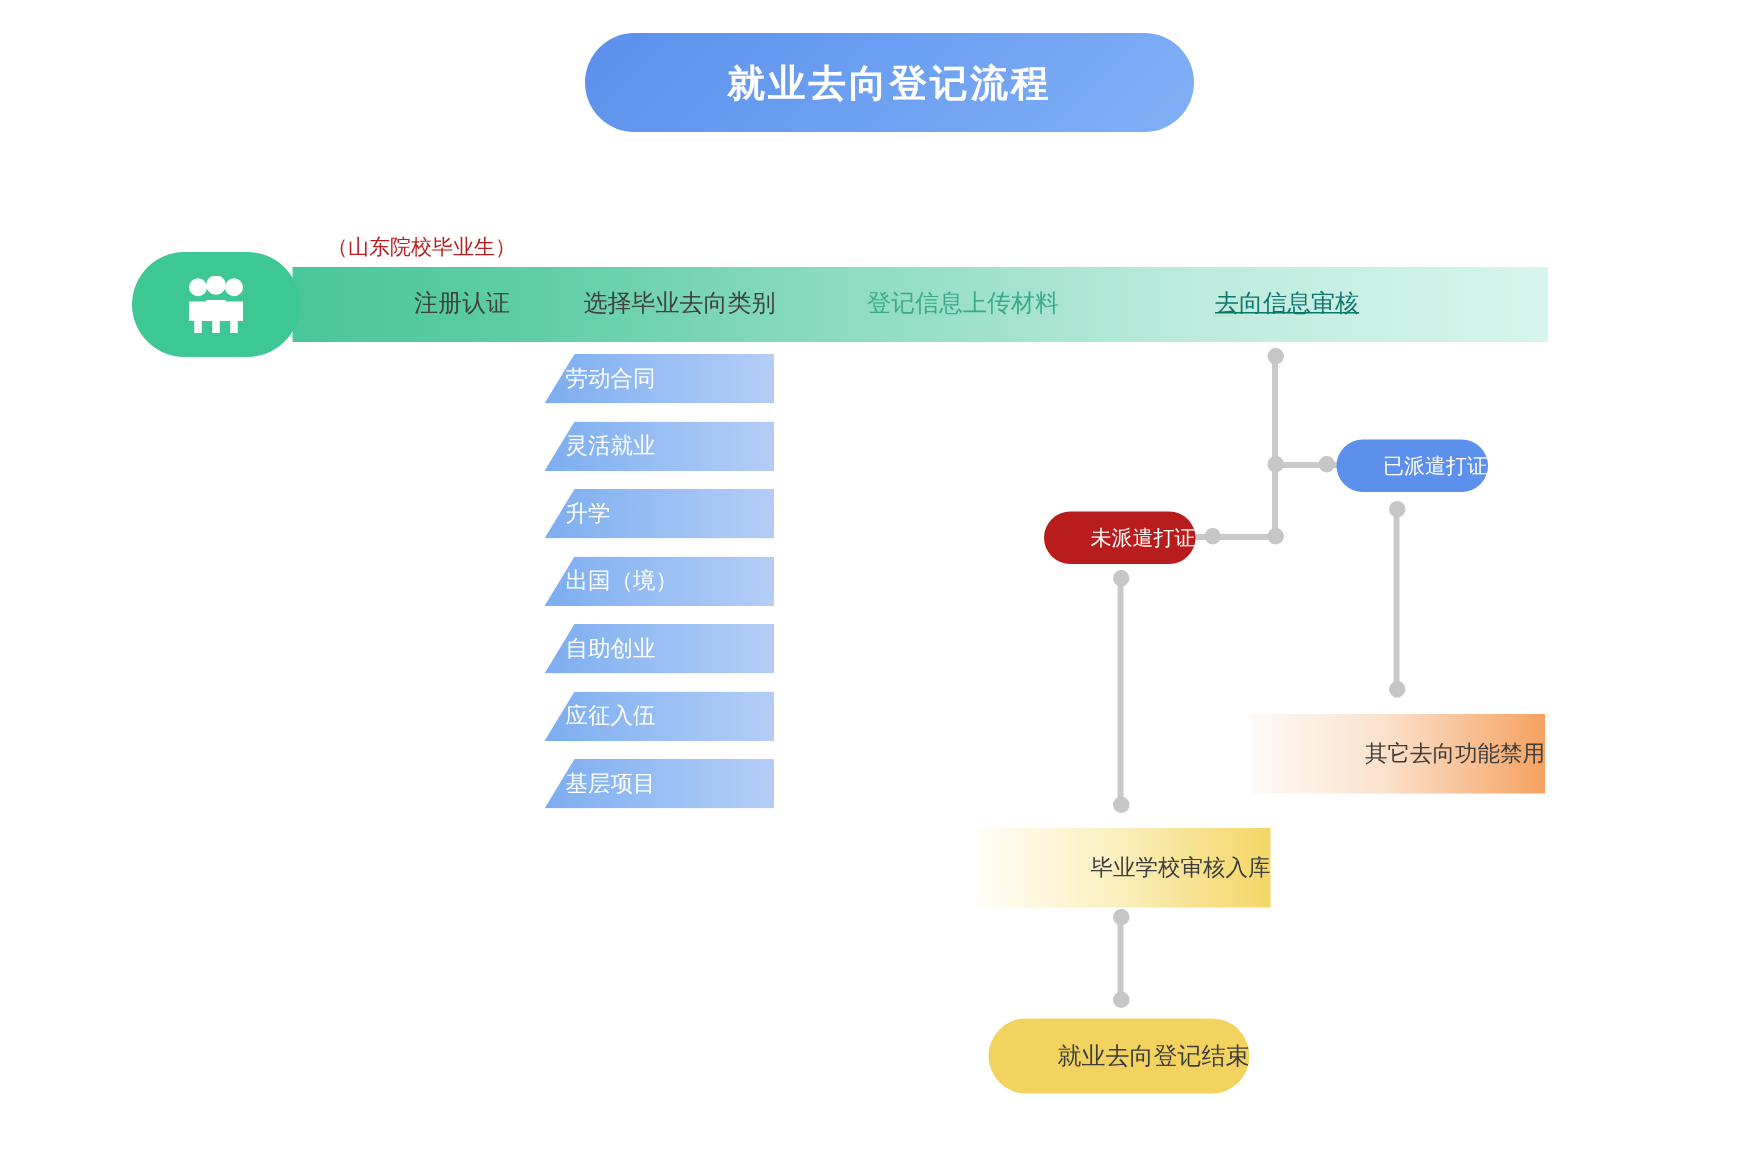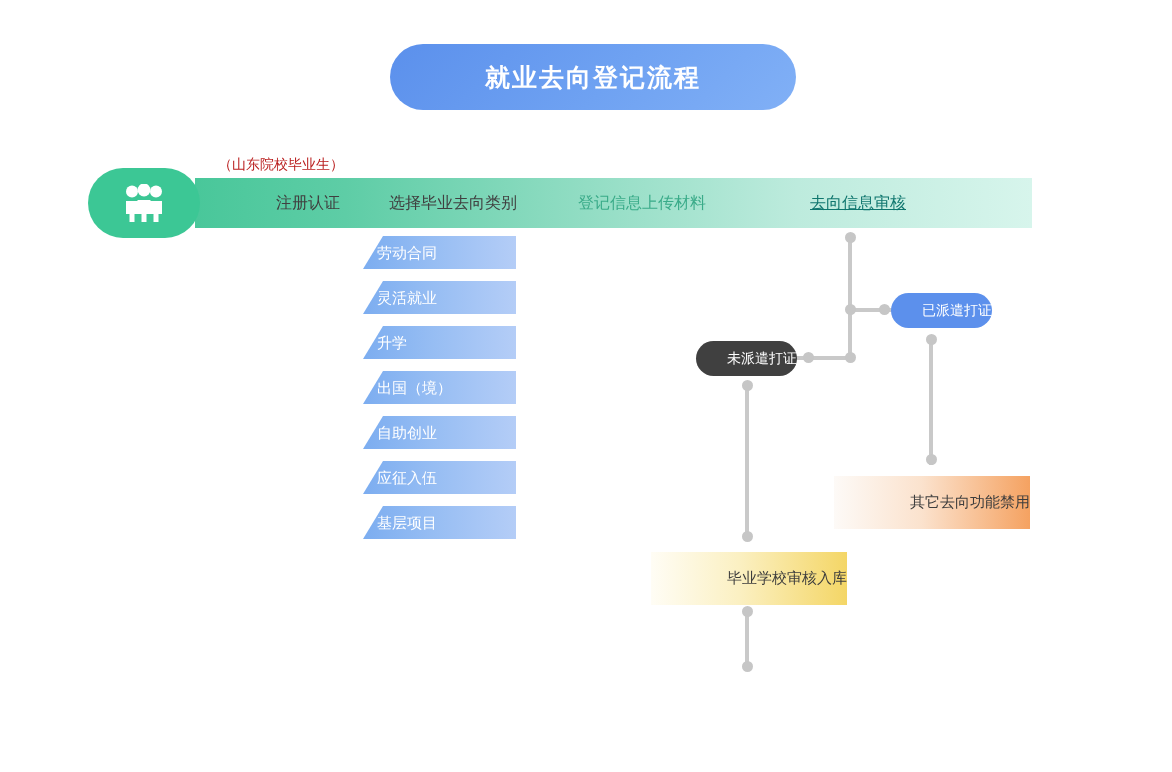--- a/index.html
+++ b/index.html
@@ -20,21 +20,21 @@
     position: absolute;
     left: 0; top: 0;
     width: 1172px;
     height: 772px;
   }
 
   
   #title-pill {
     position: absolute;
     left: 390px;
-    top: 44px;
+    top: 22px;
     width: 406px;
     height: 66px;
     border-radius: 33px;
     background: linear-gradient(135deg, #5b90ec 0%, #6fa2f2 55%, #81b0f6 100%);
     display: flex;
     align-items: center;
     justify-content: center;
   }
   #title-pill .txt {
     color: #ffffff;
@@ -138,21 +138,21 @@
     justify-content: flex-end;
     white-space: nowrap;
     box-sizing: border-box;
   }
   #node-undispatched {
     left: 696px;
     top: 341px;
     width: 101px;
     height: 35px;
     border-radius: 18px;
-    background: #404040;
+    background: #b91c1c;
     color: #ffffff;
     font-size: 14px;
   }
   #node-dispatched {
     left: 891px;
     top: 293px;
     width: 101px;
     height: 35px;
     border-radius: 18px;
     background: #5c90ec;
@@ -298,14 +298,17 @@
   </div>
 
   <div class="node" id="node-other-disabled">
     <span>其它去向功能禁用</span>
   </div>
 
   <div class="node" id="node-school-review">
     <span>毕业学校审核入库</span>
   </div>
 
+  <div class="node" id="node-end">
+    <span>就业去向登记结束</span>
+  </div>
 
 </div>
 
 </body></html>

